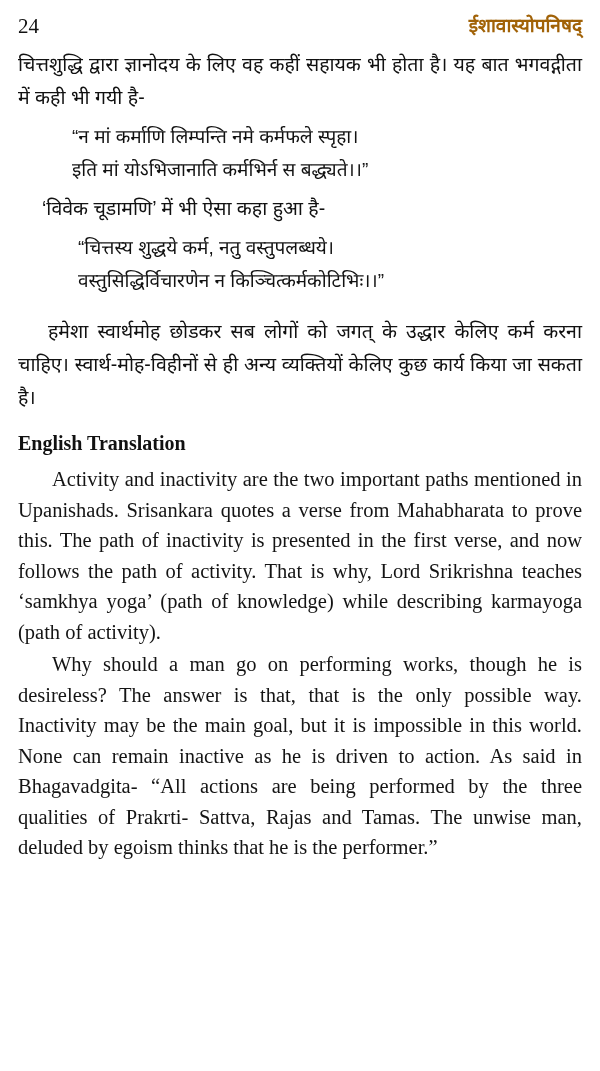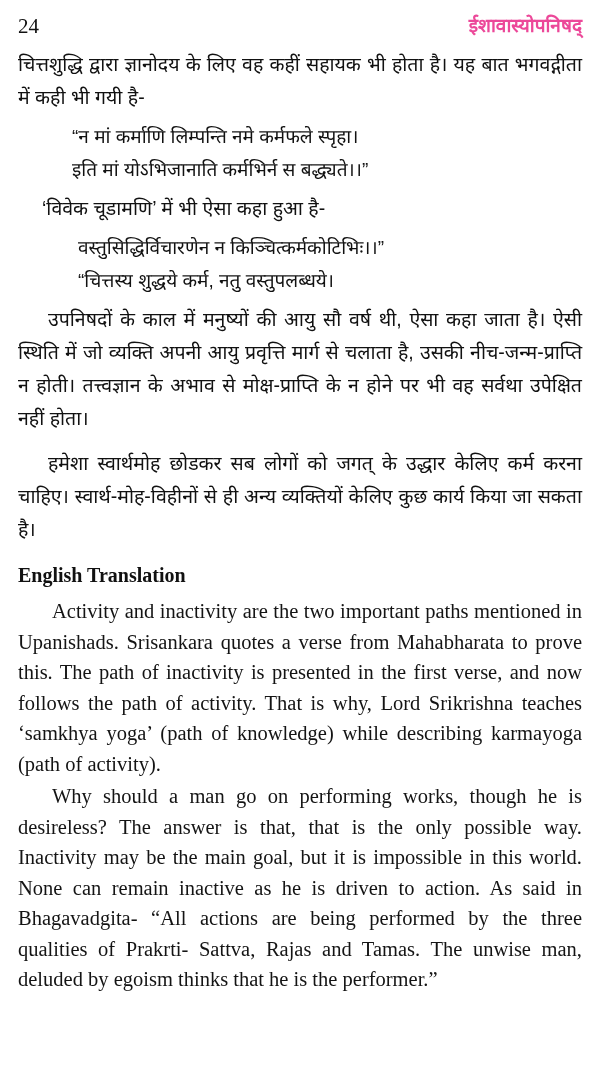--- a/index.html
+++ b/index.html
@@ -32,21 +32,21 @@
     font-family: "Liberation Serif", serif;
     font-size: 21px;
     line-height: 24px;
     color: #111;
   }
   .running-head {
     font-family: "Liberation Sans", sans-serif;
     font-size: 19px;
     font-weight: 700;
     line-height: 24px;
-    color: #ec4899;
+    color: #a16207;
     letter-spacing: 0px;
   }
   
   .dev {
     font-family: "Liberation Sans", sans-serif;
     font-size: 19.5px;
     line-height: 33px;
     color: #111;
     margin: 0;
   }
@@ -118,26 +118,25 @@
 
     <p class="verse">“न मां कर्माणि लिम्पन्ति नमे कर्मफले स्पृहा।</p>
     <p class="verse">इति मां योऽभिजानाति कर्मभिर्न स बद्ध्यते।।”</p>
 
     <div class="gap-s"></div>
 
     <p class="lead-in">‘विवेक चूडामणि’ में भी ऐसा कहा हुआ है-</p>
 
     <div class="gap-s"></div>
 
+    <p class="verse verse-2">“चित्तस्य शुद्धये कर्म, नतु वस्तुपलब्धये।</p>
     <p class="verse verse-2">वस्तुसिद्धिर्विचारणेन न किञ्चित्कर्मकोटिभिः।।”</p>
-    <p class="verse verse-2">“चित्तस्य शुद्धये कर्म, नतु वस्तुपलब्धये।</p>
 
     <div class="gap-s"></div>
 
-    <p class="just indent">उपनिषदों के काल में मनुष्यों की आयु सौ वर्ष थी, ऐसा कहा जाता है। ऐसी स्थिति में जो व्यक्ति अपनी आयु प्रवृत्ति मार्ग से चलाता है, उसकी नीच-जन्म-प्राप्ति न होती। तत्त्वज्ञान के अभाव से मोक्ष-प्राप्ति के न होने पर भी वह सर्वथा उपेक्षित नहीं होता।</p>
 
     <div class="gap-m"></div>
 
     <p class="just indent">हमेशा स्वार्थमोह छोडकर सब लोगों को जगत् के उद्धार केलिए कर्म करना चाहिए। स्वार्थ-मोह-विहीनों से ही अन्य व्यक्तियों केलिए कुछ कार्य किया जा सकता है।</p>
   </div>
 
   <div class="section-title">English Translation</div>
 
   <div>
     <p class="en first-indent">Activity and inactivity are the two important paths mentioned in Upanishads. Srisankara quotes a verse from Mahabharata to prove this. The path of inactivity is presented in the first verse, and now follows the path of activity. That is why, Lord Srikrishna teaches ‘samkhya yoga’ (path of knowledge) while describing karmayoga (path of activity).</p>

